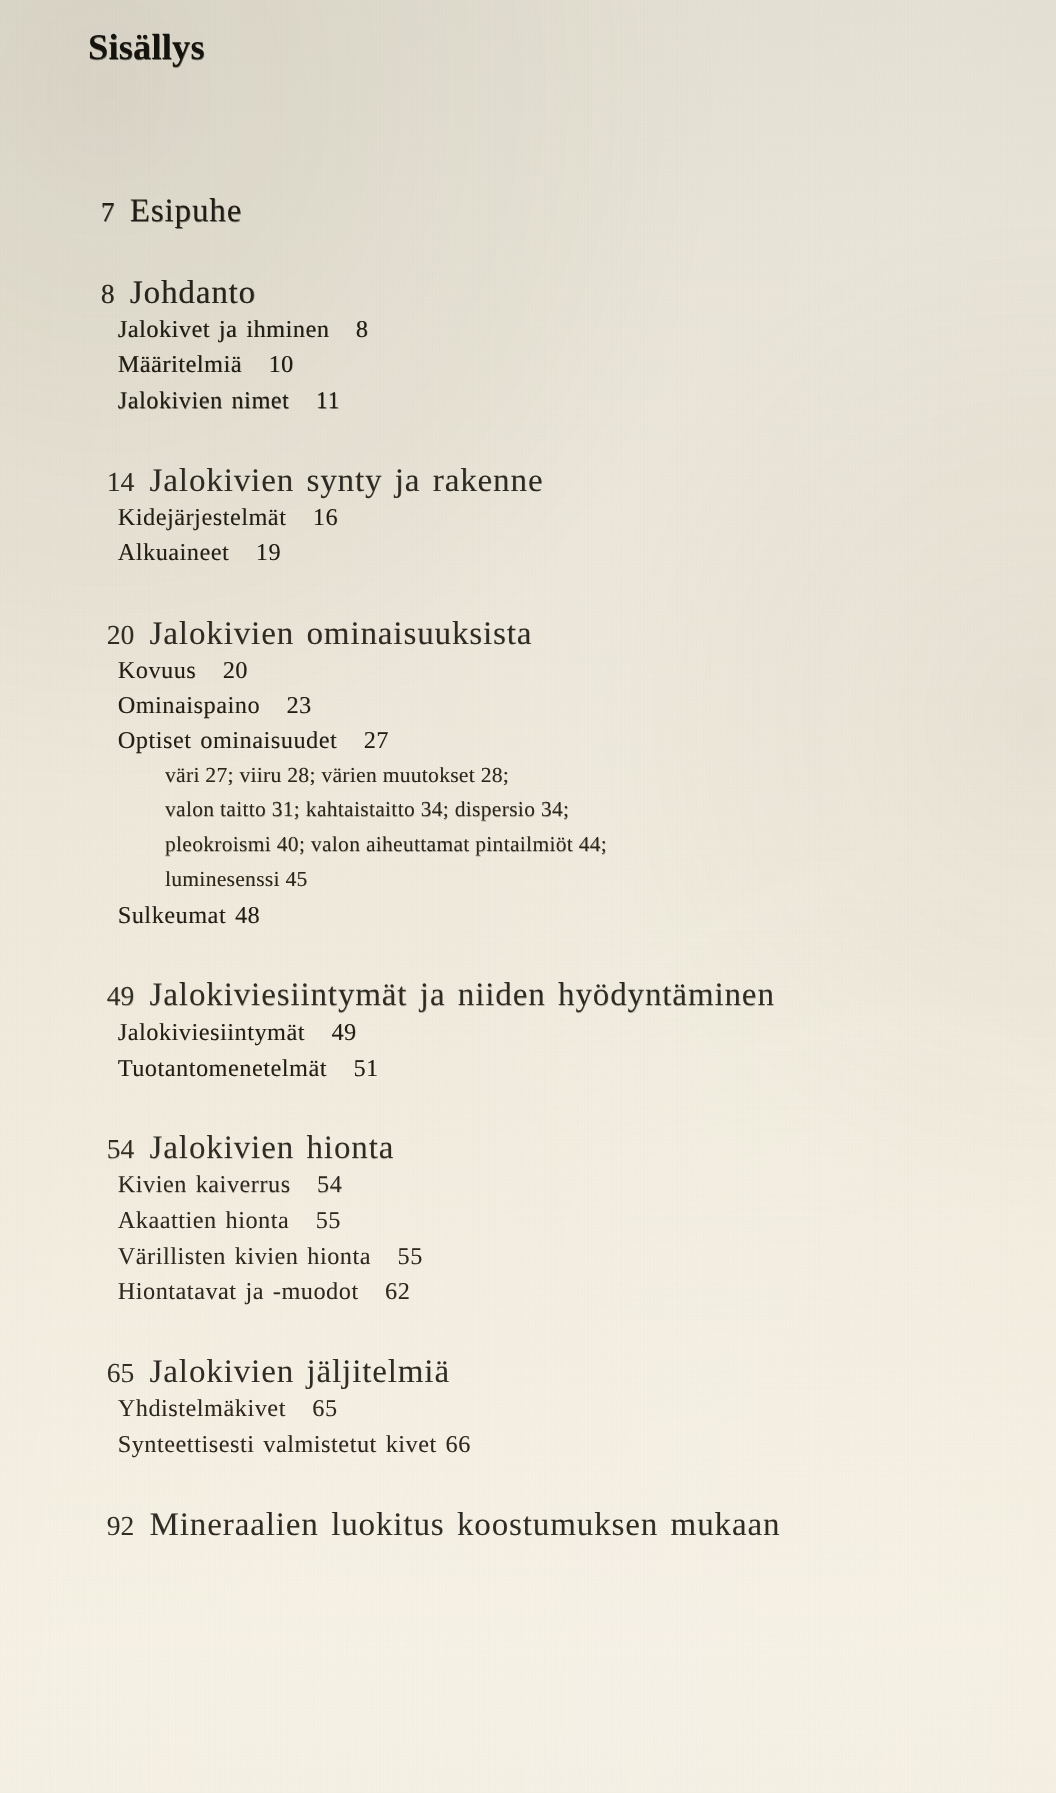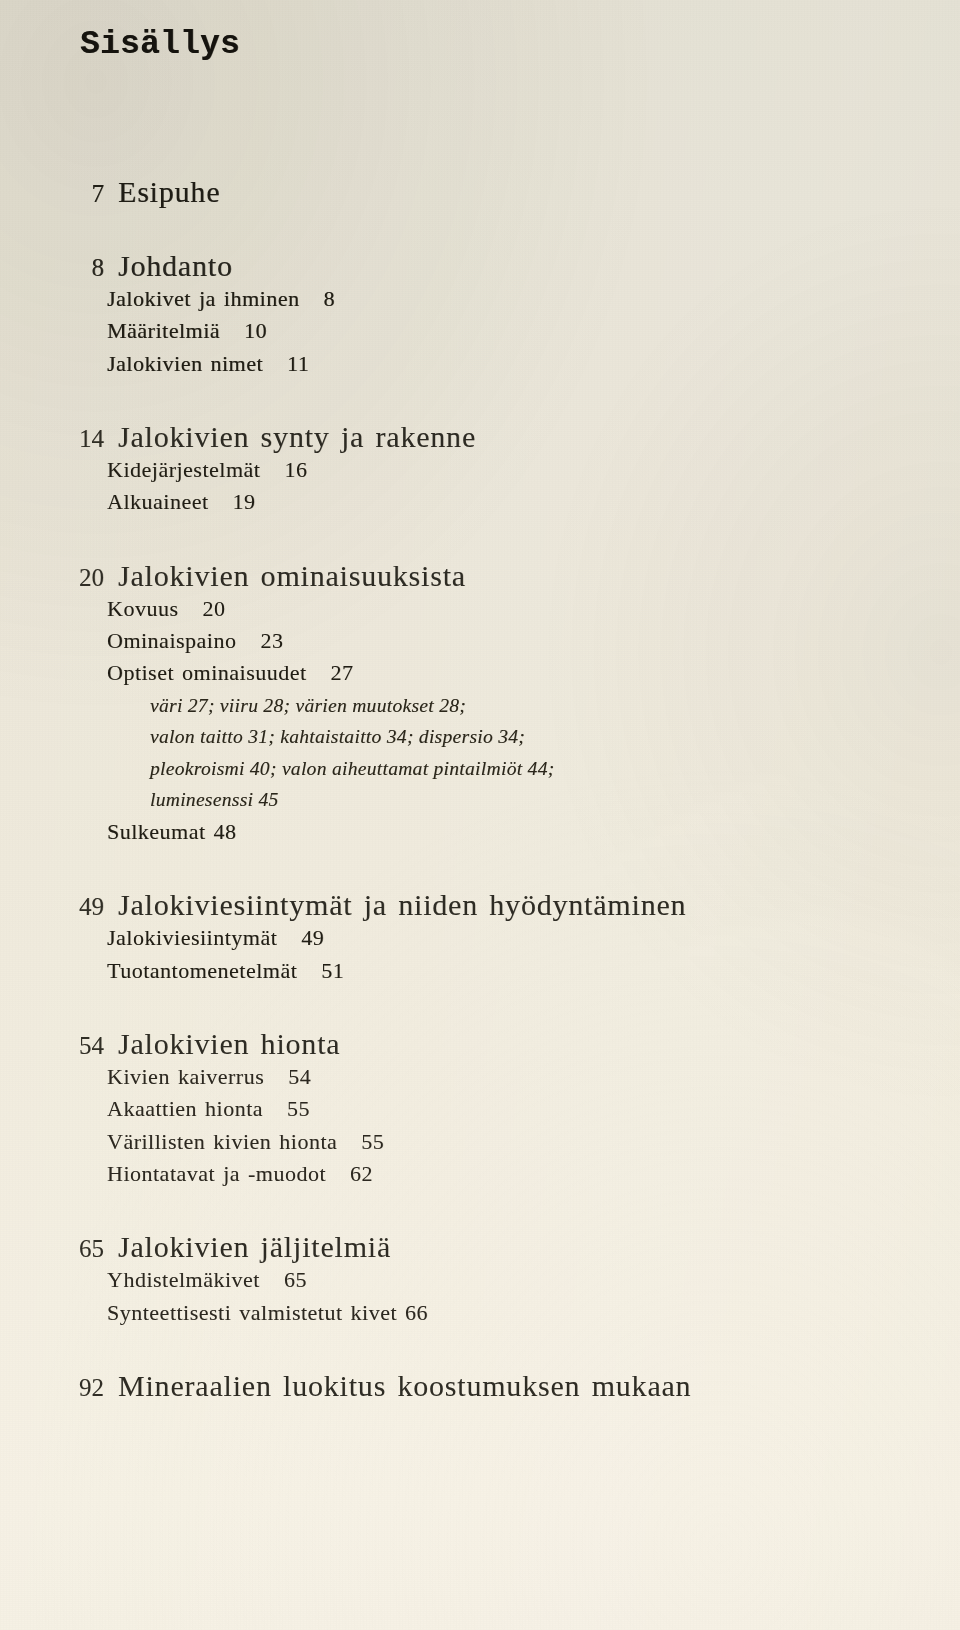--- a/index.html
+++ b/index.html
@@ -60,21 +60,21 @@
 
   #content {
     position: relative;
     z-index: 3;
   }
 
   .page-title {
     position: absolute;
     left: 80px;
     top: 26px;
-    font-family: Liberation Mono, monospace;
+    font-family: Liberation Serif, serif;
     font-weight: bold;
     font-size: 33px;
     letter-spacing: 0.2px;
     color: #15130e;
     text-shadow: 0.6px 0.6px 0 rgba(40,36,26,0.45);
   }
 
   .toc {
     position: absolute;
     left: 0;
@@ -124,35 +124,34 @@
     letter-spacing: 0.5px;
     word-spacing: 2px;
     line-height: 1.47;
     white-space: pre;
   }
 
   
   .sub3 {
     margin-left: 150px;
     font-size: 19.5px;
-    font-style: italic;
     color: #2a261a;
     letter-spacing: 0.3px;
     line-height: 1.62;
     white-space: pre;
   }
 
   
   .ink-heavy { text-shadow: 0.5px 0.4px 0.3px rgba(30,27,18,0.55); }
   .ink-mid   { text-shadow: 0.4px 0.3px 0.3px rgba(45,40,28,0.35); }
   .ink-light { color: #2c2820; text-shadow: 0.3px 0.2px 0.4px rgba(60,55,40,0.25); }
 
   .fade-a { opacity: 0.97; }
   .fade-b { opacity: 0.93; }
-  .fade-c { opacity: 0.90; }
+  .fade-c { opacity: 0.90; padding-left: 18px; }
 </style>
 </head>
 <body>
 
 <div id="page">
   <div id="grain"></div>
   <div id="grain2"></div>
 
   <div id="content">
 

